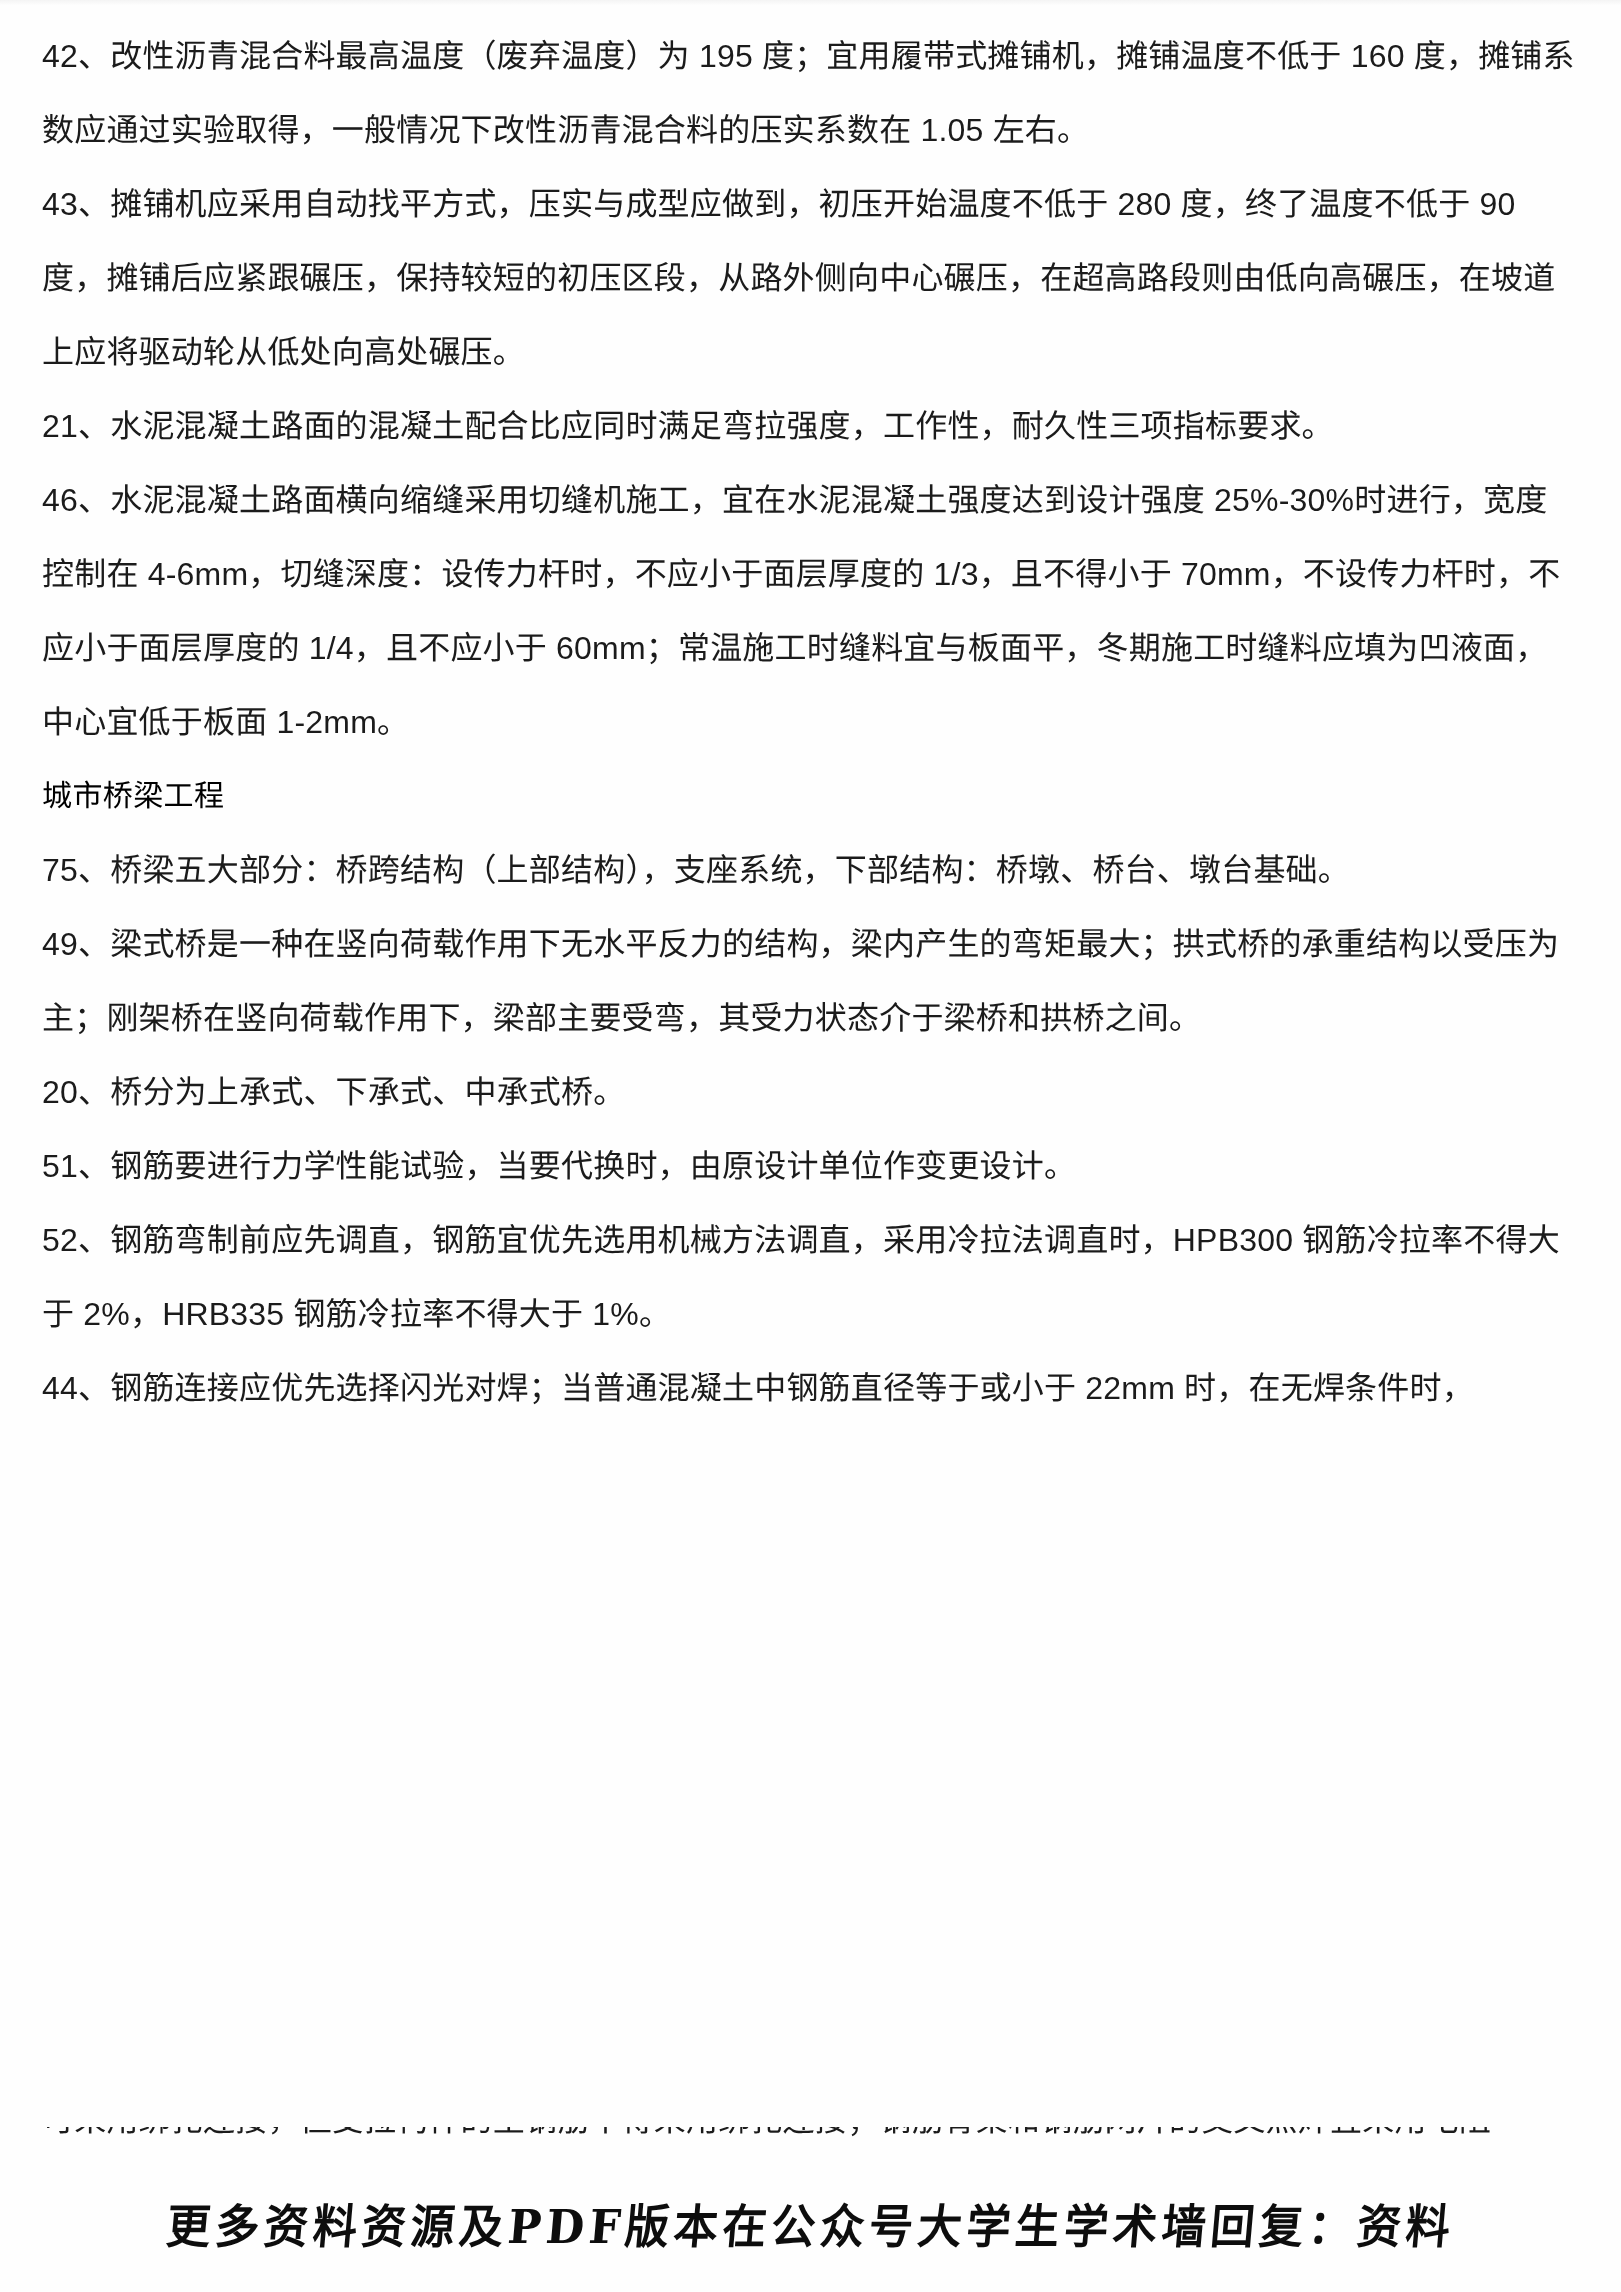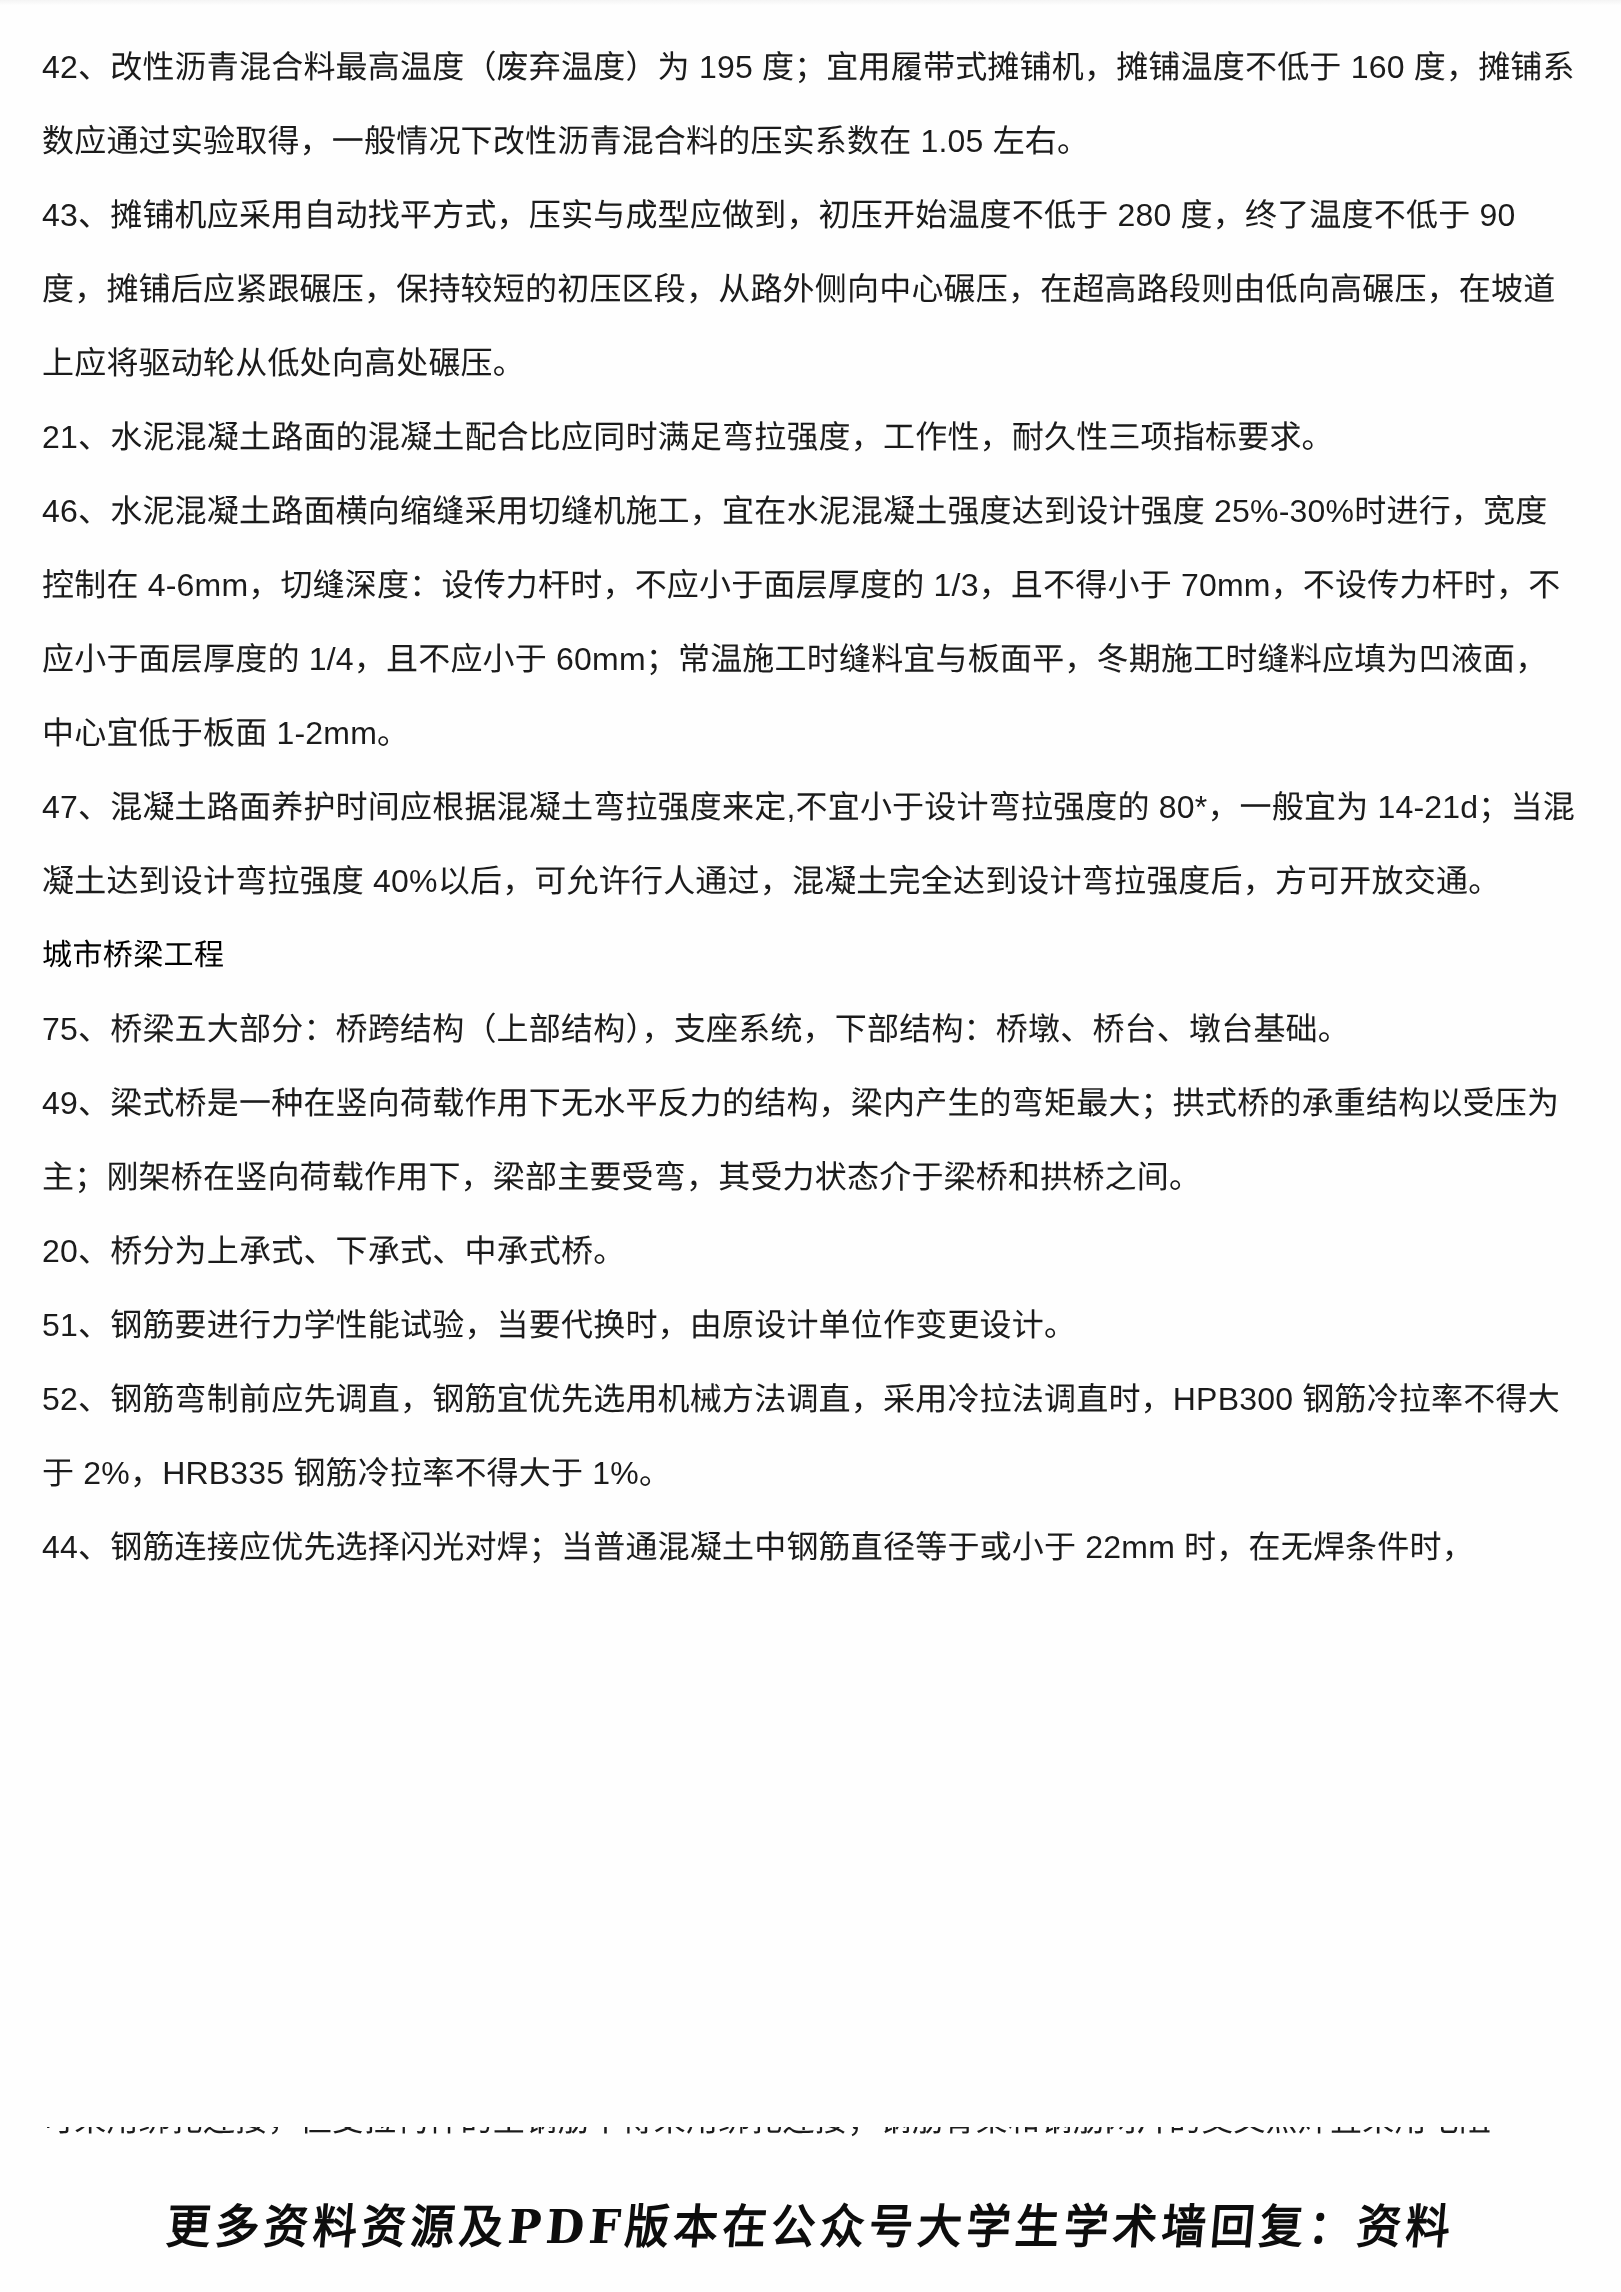--- a/index.html
+++ b/index.html
@@ -30,21 +30,21 @@
     position: absolute;
     top: 0; left: 0;
     width: 100%;
     height: 5.8px;
     background: linear-gradient(to bottom, #f4f4f4, #ffffff);
   }
 
   
   #body-column {
     position: absolute;
-    top: 30px;
+    top: 19px;
     left: 42px;
     width: 1537px;
     height: 2125px;
     overflow: hidden;
   }
 
   .para {
     font-size: 32px;
     line-height: 74px;
     color: #1b1b1b;
@@ -126,21 +126,20 @@
 <div id="page">
 
   <div id="scan-tint-top"></div>
 
   <div id="body-column">
 
     <p class="para">42、改性沥青混合料最高温度（废弃温度）为 195 度；宜用履带式摊铺机，摊铺温度不低于 160 度，摊铺系数应通过实验取得，一般情况下改性沥青混合料的压实系数在 1.05 左右。</p>
     <p class="para">43、摊铺机应采用自动找平方式，压实与成型应做到，初压开始温度不低于 280 度，终了温度不低于 90 度，摊铺后应紧跟碾压，保持较短的初压区段，从路外侧向中心碾压，在超高路段则由低向高碾压，在坡道上应将驱动轮从低处向高处碾压。</p>
     <p class="para">21、水泥混凝土路面的混凝土配合比应同时满足弯拉强度，工作性，耐久性三项指标要求。</p>
     <p class="para">46、水泥混凝土路面横向缩缝采用切缝机施工，宜在水泥混凝土强度达到设计强度 25%-30%时进行，宽度控制在 4-6mm，切缝深度：设传力杆时，不应小于面层厚度的 1/3，且不得小于 70mm，不设传力杆时，不应小于面层厚度的 1/4，且不应小于 60mm；常温施工时缝料宜与板面平，冬期施工时缝料应填为凹液面，中心宜低于板面 1-2mm。</p>
-    <p class="para">47、混凝土路面养护时间应根据混凝土弯拉强度来定,不宜小于设计弯拉强度的 80*，一般宜为 14-21d；当混凝土达到设计弯拉强度 40%以后，可允许行人通过，混凝土完全达到设计弯拉强度后，方可开放交通。</p>
 
     <p class="section-heading">城市桥梁工程</p>
 
     <p class="para">75、桥梁五大部分：桥跨结构（上部结构），支座系统，下部结构：桥墩、桥台、墩台基础。</p>
     <p class="para">49、梁式桥是一种在竖向荷载作用下无水平反力的结构，梁内产生的弯矩最大；拱式桥的承重结构以受压为主；刚架桥在竖向荷载作用下，梁部主要受弯，其受力状态介于梁桥和拱桥之间。</p>
     <p class="para">20、桥分为上承式、下承式、中承式桥。</p>
     <p class="para">51、钢筋要进行力学性能试验，当要代换时，由原设计单位作变更设计。</p>
     <p class="para">52、钢筋弯制前应先调直，钢筋宜优先选用机械方法调直，采用冷拉法调直时，HPB300 钢筋冷拉率不得大于 2%，HRB335 钢筋冷拉率不得大于 1%。</p>
     <p class="para">44、钢筋连接应优先选择闪光对焊；当普通混凝土中钢筋直径等于或小于 22mm 时，在无焊条件时，</p>
 

